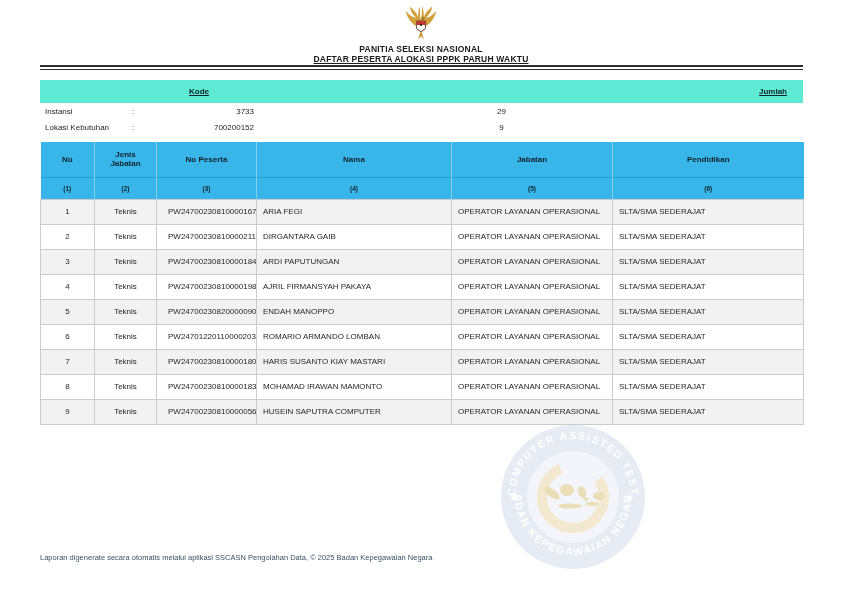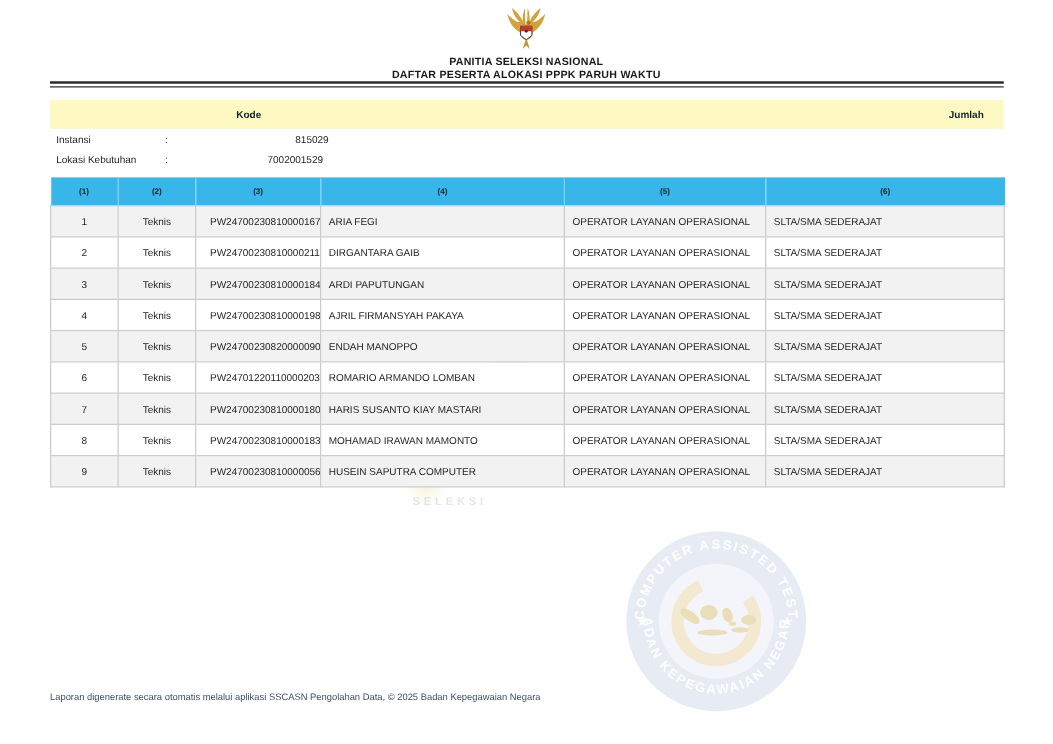--- a/index.html
+++ b/index.html
@@ -5,35 +5,35 @@
   * { margin:0; padding:0; box-sizing:border-box; }
   html,body { width:842px; height:595px; overflow:hidden; background:#fff; }
   body { font-family:"Liberation Sans", sans-serif; color:#1f1f1f; position:relative; }
   .page { position:absolute; inset:0; width:842px; height:595px; background:#ffffff; overflow:hidden; }
 
   
   .emblem { position:absolute; left:404px; top:5px; width:34px; height:40px; }
   .title { position:absolute; left:0; width:842px; text-align:center; font-weight:bold;
            font-size:8.5px; letter-spacing:.2px; color:#1b1b1b; }
   .title1 { top:44px; }
-  .title2 { top:54px; }
+  .title2 { top:54px;text-decoration:underline; }
   .rule { position:absolute; left:40px; top:65px; width:763px; height:5px;
           border-top:2px solid #2e2e2e; border-bottom:1px solid #2e2e2e; }
 
   
   .info { position:absolute; left:40px; top:80px; width:763px; font-size:8px; }
   .grid5 { display:grid; grid-template-columns:92px 12px 110px 1fr 50px; align-items:center; }
-  .info-head { background:#fef9c3; height:23px; font-weight:bold; color:#10232c; }
+  .info-head { background:#5eead4; height:23px; font-weight:bold; color:#10232c;text-decoration:underline; }
   .info-head .kode { grid-column:3; text-align:center; }
   .info-head .jumlah { grid-column:5; text-align:right; padding-right:16px; }
   .info-row { height:16px; }
   .info-row .label { padding-left:5px; }
   .info-row .code { text-align:right; }
   .info-row .desc { padding-left:8px; }
-  .info-row .cnt { text-align:left; padding-right:4px; }
+  .info-row .cnt { text-align:center; padding-right:4px; }
 
   
   table.main { position:absolute; left:40px; top:142px; width:763px;
                border-collapse:collapse; table-layout:fixed; font-size:8px; }
   table.main th { background:#38b6e9; font-weight:bold; color:#10232c; vertical-align:middle;
                   text-align:center; padding:2px 8px; }
   tr.h1 th { height:35px; }
   tr.h1 th + th { border-left:1px solid #7fd2f3; }
   tr.h2 th { height:22px; font-size:6.5px; border-top:1px solid #1d9ed2; }
   tr.h2 th + th { border-left:1px solid #7fd2f3; }
@@ -85,21 +85,21 @@
   <div class="rule"></div>
 
   <div class="info">
     <div class="grid5 info-head">
       <div class="kode">Kode</div>
       <div class="jumlah">Jumlah</div>
     </div>
     <div class="grid5 info-row">
       <div class="label">Instansi</div>
       <div>:</div>
-      <div class="code">8150</div>
+      <div class="code">3733</div>
       <div class="cnt">29</div>
     </div>
     <div class="grid5 info-row">
       <div class="label">Lokasi Kebutuhan</div>
       <div>:</div>
       <div class="code">700200152</div>
       <div class="cnt">9</div>
     </div>
   </div>
 
@@ -111,20 +111,28 @@
   <table class="main">
     <colgroup>
       <col style="width:54px">
         <col style="width:62px">
         <col style="width:100px">
       <col style="width:195px">
         <col style="width:161px">
         <col style="width:191px">
     </colgroup>
     <thead>
+      <tr class="h1">
+        <th>No</th>
+        <th>Jenis Jabatan</th>
+        <th>No Peserta</th>
+        <th>Nama</th>
+        <th>Jabatan</th>
+        <th>Pendidikan</th>
+      </tr>
       <tr class="h2">
         <th>(1)</th>
         <th>(2)</th>
         <th>(3)</th>
         <th>(4)</th>
         <th>(5)</th>
         <th>(6)</th>
       </tr>
     </thead>
     <tbody>

